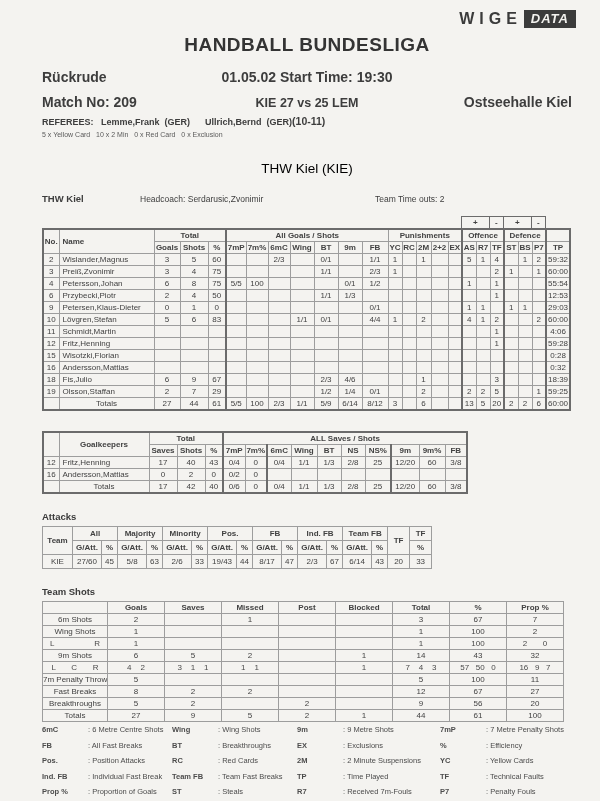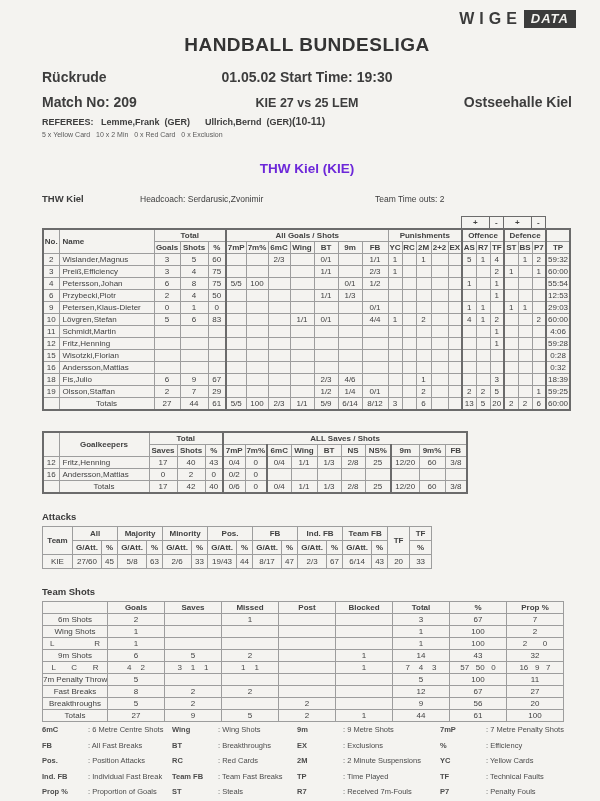--- a/index.html
+++ b/index.html
@@ -22,21 +22,21 @@
   .h1{margin-top:26px;text-align:center;font-size:19px;font-weight:bold;color:#343434;letter-spacing:.5px;}
   .hrow{display:grid;grid-template-columns:1fr auto 1fr;align-items:baseline;}
   .hrow .l{text-align:left;} .hrow .r{text-align:right;}
   .rowA{margin-top:13px;} .rowB{margin-top:9px;} .rowC{margin-top:5px;}
   .b105{font-size:14px;font-weight:bold;}
   .reportTitle{font-size:15px;font-weight:bold;color:#343434;}
   .score{font-size:12.5px;font-weight:bold;}
   .halftime{font-size:10.5px;font-weight:bold;}
   .refs{font-size:9px;font-weight:bold;white-space:pre;}
   .cards{margin-top:4px;font-size:7px;color:#5a5a5a;white-space:pre;}
-  .teamTitle{margin-top:23px;text-align:center;font-size:13.5px;font-weight:bold;color:#6d28d9;}
+  .teamTitle{margin-top:23px;text-align:center;font-size:13.5px;font-weight:normal;color:#000000;}
   .coachRow{position:relative;margin-top:17px;height:13px;font-size:8.5px;}
   .coachRow .tn{position:absolute;left:0;top:0;font-size:9.5px;font-weight:bold;}
   .coachRow .hc{position:absolute;left:98px;top:1px;}
   .coachRow .to{position:absolute;left:333px;top:1px;}
   
   table{border-collapse:collapse;table-layout:fixed;}
   td{border:1px solid #9d9d9d;font-size:8px;height:11px;line-height:10px;
      text-align:center;padding:0;overflow:hidden;white-space:nowrap;color:#424242;}
   thead td{font-weight:bold;}
   .tl{text-align:left;padding-left:3px;}
@@ -225,21 +225,21 @@
           <td class="bL">5</td>
           <td>1</td>
           <td>4</td>
           <td class="bL"></td>
           <td>1</td>
           <td>2</td>
           <td class="bL">59:32</td>
         </tr>
         <tr>
           <td>3</td>
-          <td class="tl">Preiß,Efficiency</td>
+          <td class="tl">Preiß,Zvonimir</td>
           <td>3</td>
           <td>4</td>
           <td>75</td>
           <td class="bL"></td>
           <td></td>
           <td></td>
           <td></td>
           <td>1/1</td>
           <td></td>
           <td>2/3</td>

